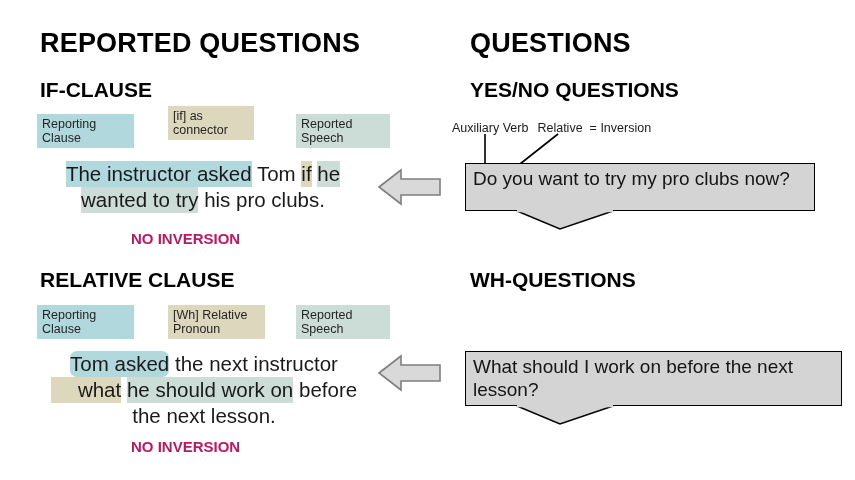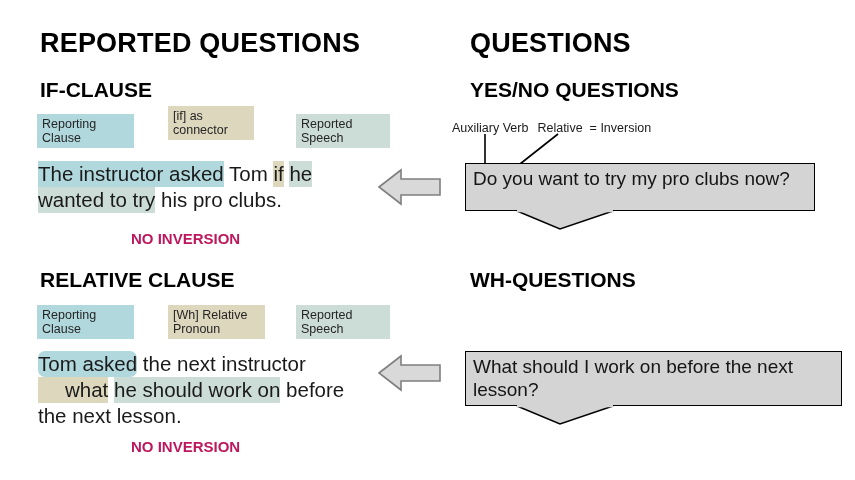--- a/index.html
+++ b/index.html
@@ -53,20 +53,21 @@
     padding: 3px 5px 4px 5px;
     box-sizing: border-box;
   }
   .label-box span { display: block; }
 
   
   .sentence {
     font-size: 20.5px;
     line-height: 26px;
     color: #1a1a1a;
+    text-align: center;
   }
   .sentence .hl {
     box-decoration-break: clone;
     -webkit-box-decoration-break: clone;
     padding: 1px 0 2px 0;
   }
 
   
   .bubble-wrap { position: absolute; }
   .bubble-body {

